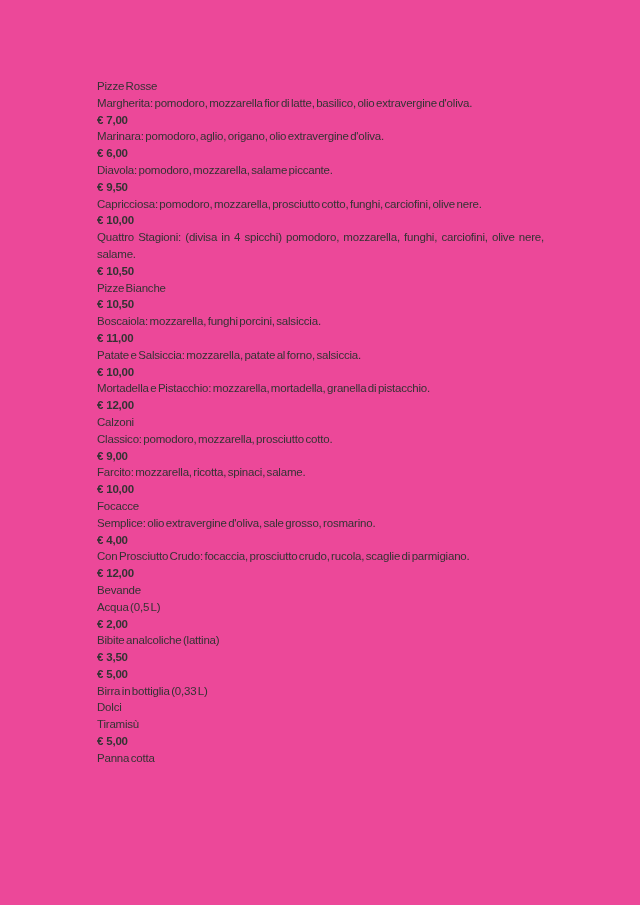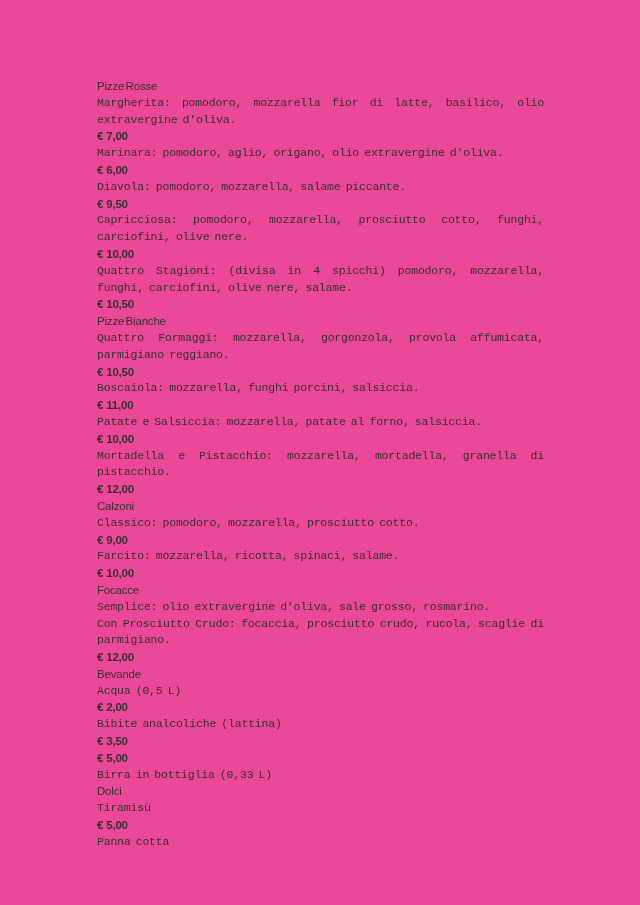--- a/index.html
+++ b/index.html
@@ -27,21 +27,20 @@
     word-spacing: -1.5px;
   }
   .line {
     min-height: 16.8px;
   }
   .section-title {
     text-align: left;
   }
   .item-desc {
     text-align: justify;
-    font-family: Liberation Mono, monospace;
   }
   .item-price {
     white-space: pre;
     font-weight: bold;
   }
 </style>
 </head>
 <body>
 
 <div class="page">
@@ -51,35 +50,35 @@
       <div class="line item-price">€  7,00</div>
       <div class="line item-desc">Marinara: pomodoro, aglio, origano, olio extravergine d'oliva.</div>
       <div class="line item-price">€  6,00</div>
       <div class="line item-desc">Diavola: pomodoro, mozzarella, salame piccante.</div>
       <div class="line item-price">€  9,50</div>
       <div class="line item-desc">Capricciosa: pomodoro, mozzarella, prosciutto cotto, funghi, carciofini, olive nere.</div>
       <div class="line item-price">€  10,00</div>
       <div class="line item-desc">Quattro Stagioni: (divisa in 4 spicchi) pomodoro, mozzarella, funghi, carciofini, olive nere, salame.</div>
       <div class="line item-price">€  10,50</div>
       <div class="line section-title">Pizze Bianche</div>
-      <div class="line item-desc">Quattro Formaggi: mozzarella, gorgonzola, provola affumicata, parmigiano reggiano.</div>
       <div class="line item-price">€  10,50</div>
       <div class="line item-desc">Boscaiola: mozzarella, funghi porcini, salsiccia.</div>
       <div class="line item-price">€  11,00</div>
       <div class="line item-desc">Patate e Salsiccia: mozzarella, patate al forno, salsiccia.</div>
       <div class="line item-price">€  10,00</div>
       <div class="line item-desc">Mortadella e Pistacchio: mozzarella, mortadella, granella di pistacchio.</div>
       <div class="line item-price">€  12,00</div>
       <div class="line section-title">Calzoni</div>
       <div class="line item-desc">Classico: pomodoro, mozzarella, prosciutto cotto.</div>
       <div class="line item-price">€  9,00</div>
       <div class="line item-desc">Farcito: mozzarella, ricotta, spinaci, salame.</div>
       <div class="line item-price">€  10,00</div>
       <div class="line section-title">Focacce</div>
       <div class="line item-desc">Semplice: olio extravergine d'oliva, sale grosso, rosmarino.</div>
+      <div class="line item-price">€  4,00</div>
       <div class="line item-desc">Con Prosciutto Crudo: focaccia, prosciutto crudo, rucola, scaglie di parmigiano.</div>
       <div class="line item-price">€  12,00</div>
       <div class="line section-title">Bevande</div>
       <div class="line item-desc">Acqua (0,5 L)</div>
       <div class="line item-price">€  2,00</div>
       <div class="line item-desc">Bibite analcoliche (lattina)</div>
       <div class="line item-price">€  3,50</div>
       <div class="line item-price">€  5,00</div>
       <div class="line item-desc">Birra in bottiglia (0,33 L)</div>
       <div class="line section-title">Dolci</div>

